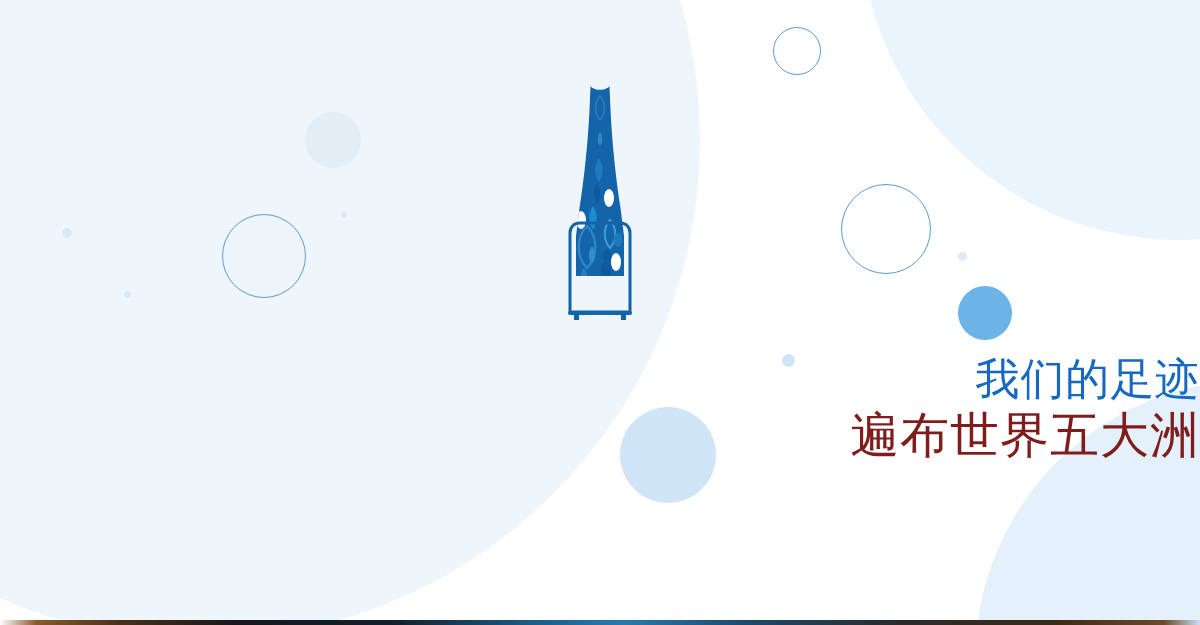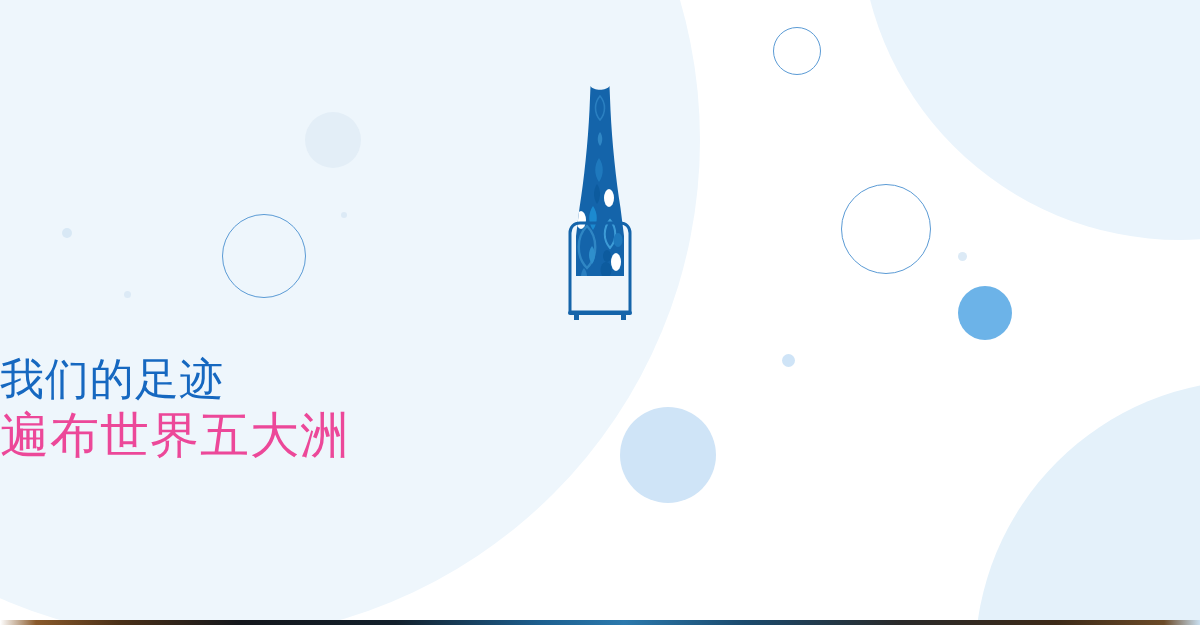--- a/index.html
+++ b/index.html
@@ -159,35 +159,35 @@
     width: 100px;
     height: 250px;
   }
 
   
   .headline {
     position: absolute;
     left: 0;
     top: 352px;
     width: 1200px;
-    text-align: left;
+    text-align: right;
   }
   .headline-line {
     display: block;
     white-space: nowrap;
     font-weight: 500;
     letter-spacing: 0.02em;
   }
   .headline-primary {
     color: #1668c0;
     font-size: 44px;
     line-height: 54px;
   }
   .headline-secondary {
-    color: #ec4899;
+    color: #7f1d1d;
     font-size: 49px;
     line-height: 58px;
   }
 
   
   .bottom-strip {
     position: absolute;
     left: 0;
     bottom: 0;
     width: 1200px;

